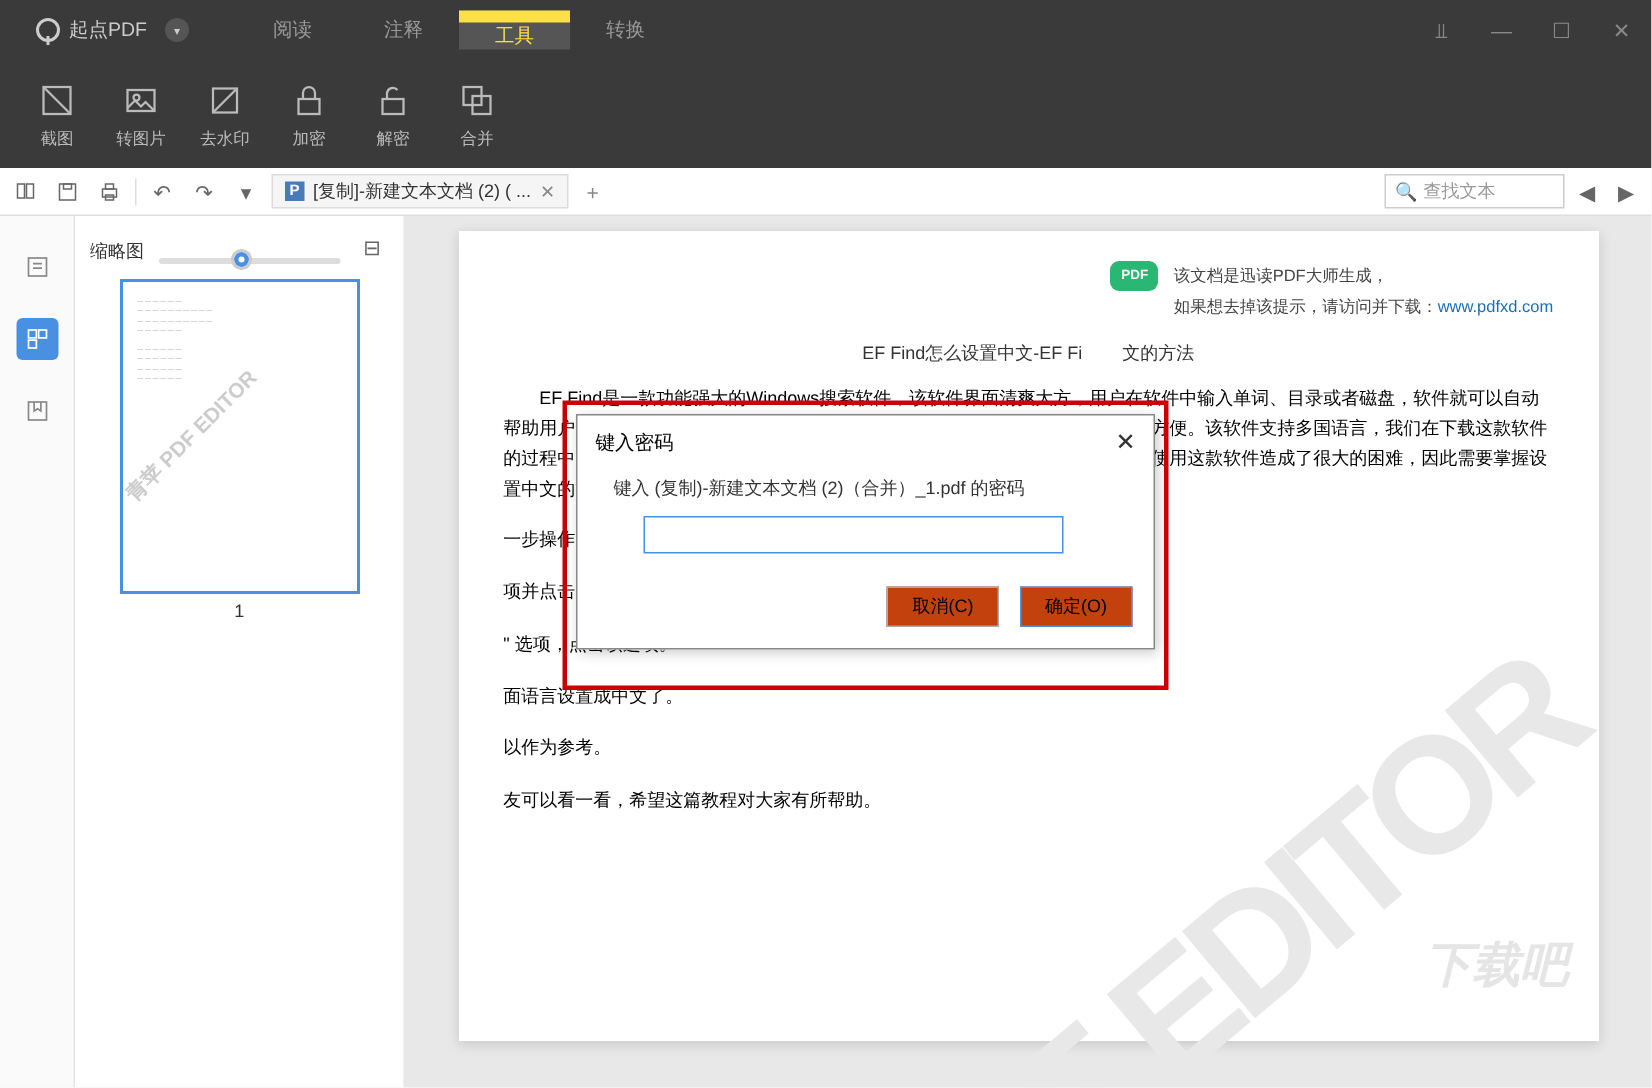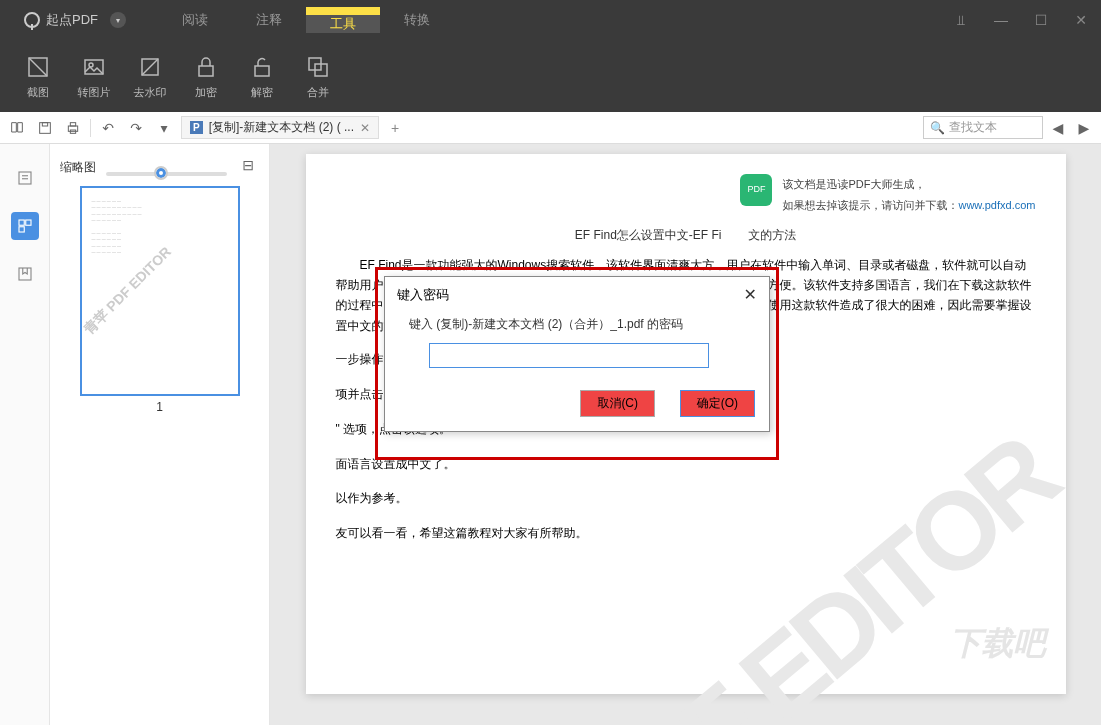--- a/index.html
+++ b/index.html
@@ -42,40 +42,40 @@
 .slider { flex:1; height:4px; background:#ddd; border-radius:2px; position:relative; }
 .slider-handle { width:14px; height:14px; background:#fff; border:2px solid #ccc; border-radius:50%; position:absolute; top:-6px; left:40%; box-shadow: inset 0 0 0 3px #4a90e2; }
 .thumb-item { border:2px solid #4a90e2; width:160px; height:210px; margin:10px auto 4px; background:#fff; position:relative; overflow:hidden; padding:10px; }
 .thumb-content { font-size:4px; color:#999; line-height:1.6; }
 .thumb-wm { position:absolute; left:30%; top:50%; transform:translate(-50%,-50%) rotate(-45deg); font-size:14px; color:#ccc; font-weight:bold; white-space:nowrap; }
 .thumb-label { text-align:center; font-size:12px; color:#333; }
 
 .doc-area { flex:1; background:#e8e8e8; position:relative; overflow:hidden; padding:10px 0; }
 .page { width: 760px; margin:0 auto; background:#fff; box-shadow:0 2px 8px rgba(0,0,0,0.15); padding:20px 30px; min-height:540px; position:relative; font-size:12px; color:#333; line-height:1.9; }
 .page-header { display:flex; justify-content:flex-end; gap:10px; font-size:11px; color:#444; }
-.pdf-badge { width:32px; height:32px; background:#2ab673; border-radius:6px; display:flex; align-items:center; justify-content:center; color:#fff; font-size:9px; font-weight:normal; position:relative; }
+.pdf-badge { width:32px; height:20px; background:#2ab673; border-radius:6px; display:flex; align-items:center; justify-content:center; color:#fff; font-size:9px; font-weight:bold; position:relative; }
 .pdf-badge::before { content:''; position:absolute; top:-4px; right:6px; border:4px solid transparent; border-bottom-color:#2ab673; }
 .page-title { text-align:center; font-size:12px; margin:8px 0; }
 .para { text-indent:2em; font-size:12px; color:#000; line-height:1.7; }
 .steps { font-size:12px; color:#000; }
 .steps div { margin:12px 0; }
 .big-wm { position:absolute; right:-40px; bottom:-60px; transform:rotate(-40deg); font-size:110px; color:#e8e8e8; font-weight:bold; pointer-events:none; letter-spacing:-8px; }
 .site-wm { position:absolute; right:20px; bottom:20px; font-size:32px; color:#e5e5e5; font-weight:bold; font-style:italic; }
 
 .overlay-box { position:absolute; left:375px; top:267px; width:404px; height:193px; border:3px solid #c00; background:rgba(255,255,255,0); z-index:10; pointer-events:none; }
 
 .dialog { position:absolute; left:384px; top:276px; width:386px; background:#fff; border:1px solid #888; box-shadow:2px 2px 8px rgba(0,0,0,0.2); z-index:20; font-size:13px; }
 .dialog-title { padding:8px 12px; display:flex; justify-content:space-between; align-items:center; }
 .dialog-close { font-size:16px; cursor:pointer; color:#333; }
 .dialog-body { padding:4px 24px 14px; }
 .dialog-msg { font-size:12px; color:#333; margin-bottom:10px; }
 .dialog-input { width:280px; margin-left:20px; border:1px solid #4a90e2; padding:4px 6px; font-size:13px; outline:none; }
 .dialog-input::after { content:'|'; }
 .dialog-btns { text-align:right; padding:8px 14px 14px; }
-.dialog-btns button { padding:4px 16px; font-size:12px; margin-left:21px; background:#ef4444; border:1px solid #aaa; cursor:pointer; }
+.dialog-btns button { padding:4px 16px; font-size:12px; margin-left:10px; background:#c2410c; border:1px solid #aaa; cursor:pointer; }
 .dialog-btns button.primary { border:1px solid #4a90e2; }
 .link { color:#1a6fb8; }
 </style>
 </head>
 <body>
 
 <div class="titlebar">
   <div class="logo">
     <span class="logo-icon"></span>
     <span>起点PDF</span>

